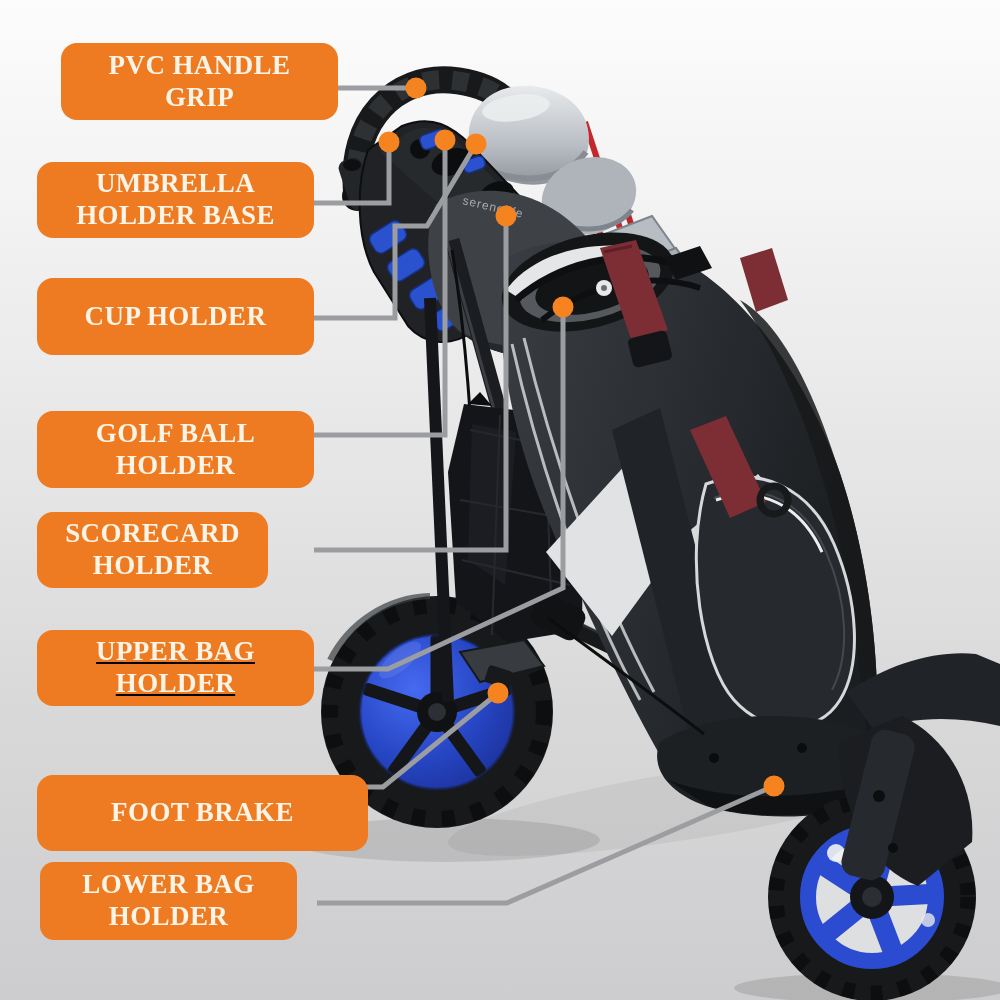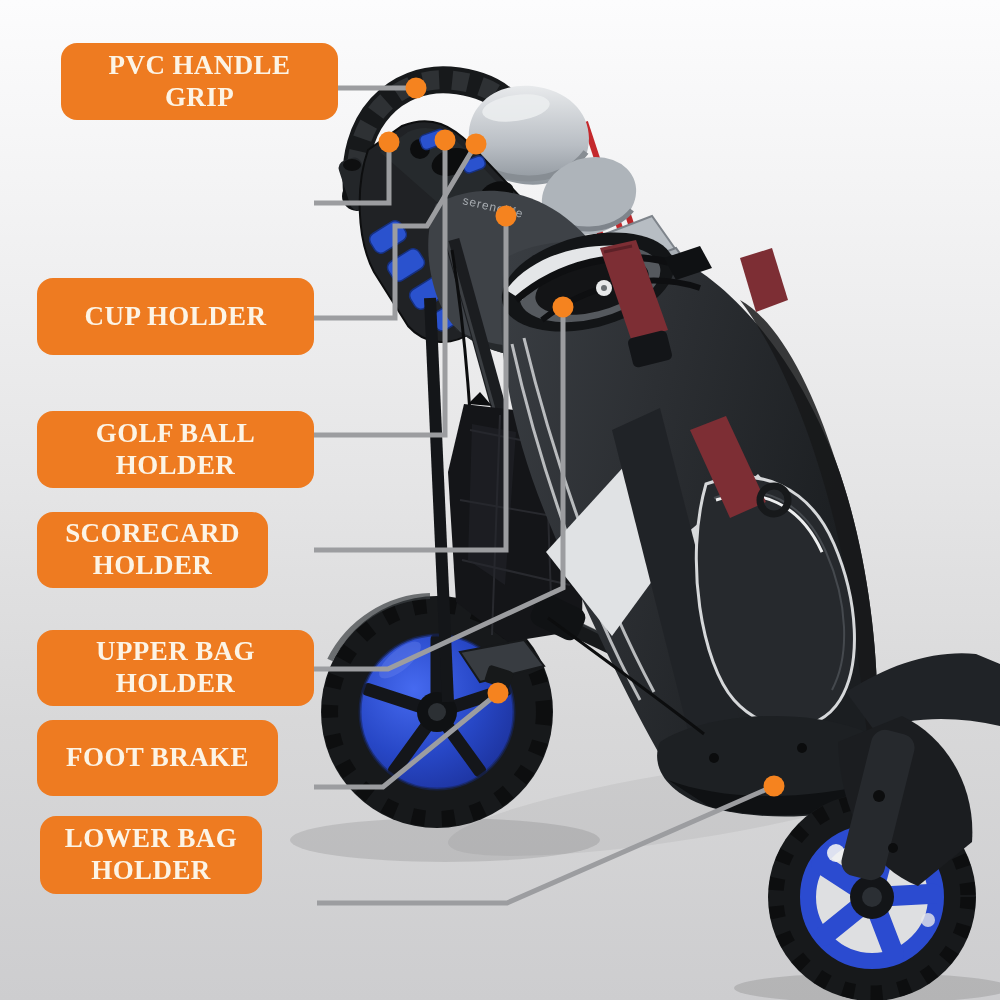--- a/index.html
+++ b/index.html
@@ -255,36 +255,40 @@
       <circle cx="498" cy="693" r="10.5" fill="#F5831F"></circle>
       <polyline points="317,903 507,903 774,786" fill="none" stroke="#9C9DA0" stroke-width="5"></polyline>
       <circle cx="774" cy="786" r="10.5" fill="#F5831F"></circle>
     </svg>
 
   <div id="labels">
       <div class="callout" style="left: 37px; top: 43px; width: 277px; height: 77px; margin-left: 24px;">
         <span class="callout-text">PVC HANDLE
 GRIP</span>
       </div>
+      <div class="callout" style="left: 37px; top: 162px; width: 277px; height: 76px;">
+        <span class="callout-text">UMBRELLA
+HOLDER BASE</span>
+      </div>
       <div class="callout" style="left: 37px; top: 278px; width: 277px; height: 77px;">
         <span class="callout-text">CUP HOLDER</span>
       </div>
       <div class="callout" style="left: 37px; top: 395px; width: 277px; height: 77px; margin-top: 16px;">
         <span class="callout-text">GOLF BALL
 HOLDER</span>
       </div>
       <div class="callout" style="left: 37px; top: 512px; width: 231px; height: 76px;">
         <span class="callout-text">SCORECARD
 HOLDER</span>
       </div>
-      <div class="callout" style="left: 37px; top: 630px; width: 277px; height: 76px;">
+      <div class="callout" style="left: 37px; top: 630px; width: 277px; height: 76px; text-decoration: underline;">
         <span class="callout-text">UPPER BAG
 HOLDER</span>
       </div>
-      <div class="callout" style="left: 37px; top: 720px; width: 241px; height: 76px;">
+      <div class="callout" style="left: 37px; top: 775px; width: 331px; height: 76px;">
         <span class="callout-text">FOOT BRAKE</span>
       </div>
-      <div class="callout" style="left: 40px; top: 816px; width: 222px; height: 78px;">
+      <div class="callout" style="left: 40px; top: 862px; width: 257px; height: 78px; border-radius: 14px;">
         <span class="callout-text">LOWER BAG
 HOLDER</span>
       </div>
     </div>
 </div>
 
 </body></html>

